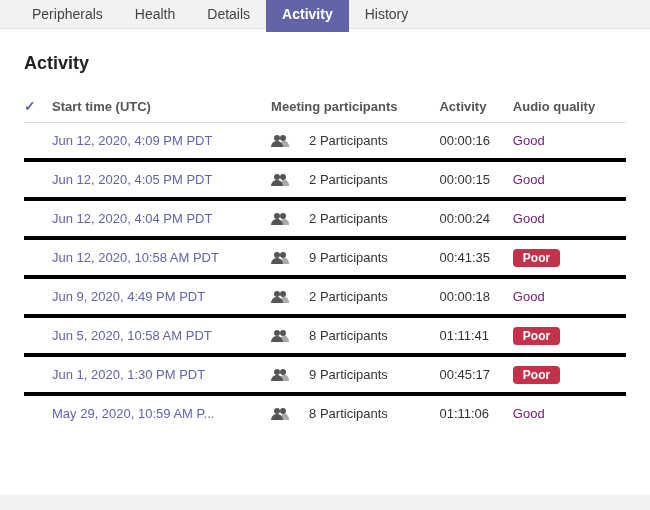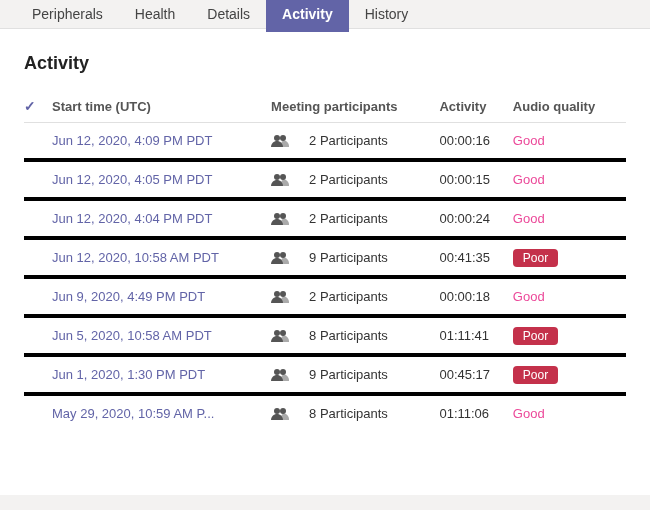--- a/index.html
+++ b/index.html
@@ -110,25 +110,25 @@
       align-items: center;
       color: #555;
     }
 
     .badge-poor {
       background: #c4314b;
       color: #fff;
       padding: 2px 10px;
       border-radius: 4px;
       font-size: 12px;
-      font-weight: 400;
+      font-weight: 700;
     }
 
     .badge-good {
-      color: #ec4899;
+      color: #701a75;
     }
 
     .checkmark {
       color: #6264a7;
       font-size: 14px;
     }
   </style>
 </head>
 <body>
 

